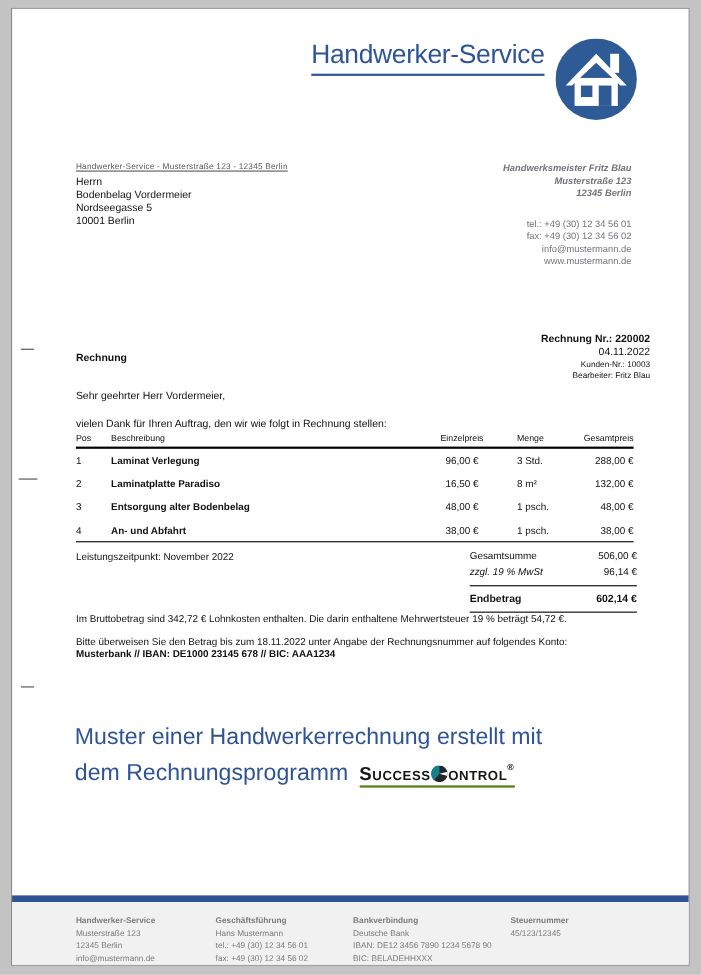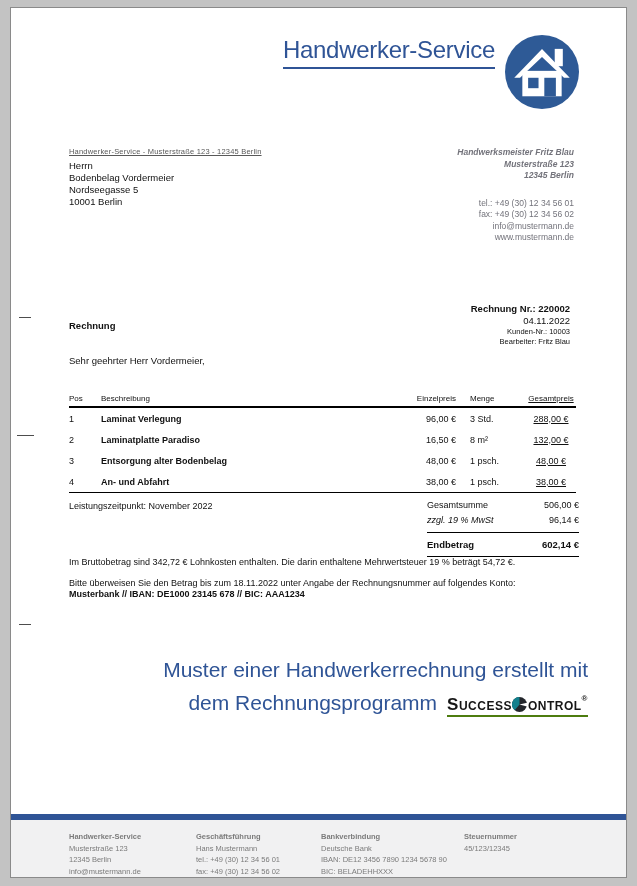--- a/index.html
+++ b/index.html
@@ -18,58 +18,58 @@
   
   .sender-line { position:absolute; left:58px; top:139px; font-size:7.5px; color:#595959;
                  text-decoration:underline; letter-spacing:0.2px; }
   .recipient { position:absolute; left:58px; top:152px; font-size:9.5px; line-height:12px; color:#111; }
   .contact { position:absolute; right:52px; top:139px; text-align:right; color:#73737b;
              font-size:8.5px; line-height:11.5px; }
   .contact .b { font-weight:700;font-style:italic; }
   .contact .gap { height:16px; }
 
   
-  .invoice-meta { position:absolute; right:56px; top:294px; text-align:right; color:#111;margin-left:28px; }
+  .invoice-meta { position:absolute; right:35px; top:294px; text-align:right; color:#111;margin-left:28px; }
   .im-no   { font-size:9.5px; font-weight:700; line-height:13px; }
   .im-date { font-size:9.5px; line-height:12px; }
   .im-sm   { font-size:7.5px; line-height:10px; }
 
   .doc-title  { position:absolute; left:58px; top:312px; font-size:9.5px; font-weight:700; color:#111; }
   .salutation { position:absolute; left:58px; top:347px; font-size:9.5px; color:#111; }
   .intro      { position:absolute; left:58px; top:372px; font-size:9.5px; color:#111; }
 
   
   .table { position:absolute; left:58px; top:386px; width:507px; color:#111; }
   .t-head { display:flex; font-size:8px; padding-bottom:3px; border-bottom:2px solid #000; }
   .t-rows { border-bottom:1px solid #000; }
   .t-row  { display:flex; height:21px; align-items:center; font-size:9px; }
   .c-pos   { width:32px; }
   .c-desc  { width:283px; }
   .t-row .c-desc { font-weight:700; }
-  .c-unit  { width:72px; text-align:right; }
+  .c-unit  { width:72px; text-align:center; }
   .c-qty   { width:70px; padding-left:14px; }
-  .c-total { width:50px; text-align:center;text-decoration:underline; }
+  .c-total { width:50px; text-align:right; }
 
   
   .below { position:absolute; left:58px; top:485px; width:507px; color:#111; }
   .service-period { position:absolute; left:0; top:8px; font-size:9px; }
   .totals { position:absolute; right:-3px; top:5px; width:152px; font-size:9px; }
   .to-row { display:flex; justify-content:space-between; line-height:15px; }
   .to-row .it { font-style:italic; }
   .to-final { display:flex; justify-content:space-between; font-weight:700; font-size:9.5px;
               border-top:1px solid #000; margin-top:4px; padding-top:6px; padding-bottom:6px;
               border-bottom:1px solid #000; }
 
   .note { position:absolute; left:58px; top:549px; width:520px; font-size:9px; color:#111; }
   .pay1 { position:absolute; left:58px; top:570px; width:520px; font-size:9px; color:#111; }
   .pay2 { position:absolute; left:58px; top:581px; width:520px; font-size:9px; font-weight:700; color:#111; }
 
   
   .promo { position:absolute; left:57px; top:645px; width:520px; color:#2F5496;
-           font-size:21px; line-height:33px;text-align:right; }
+           font-size:21px; line-height:33px; }
   .sclogo { display:inline-block; color:#161616; font-size:17px; font-weight:700;
             font-variant:small-caps; letter-spacing:0.5px; border-bottom:2px solid #4d7c0f;
             padding-bottom:0px; margin-left:10px; line-height:20px; vertical-align:baseline; }
   .sc-c { width:15px; height:15px; vertical-align:-2px; margin:0 0.5px; }
   .reg { font-size:8px; vertical-align:9px; font-variant:normal; }
 
   
   .mark { position:absolute; height:1px; background:#4d4d4d; }
   .mark1 { left:8px; top:309px; width:12px; }
   .mark2 { left:6px; top:427px; width:17px; }
@@ -120,20 +120,21 @@
 
   <div class="invoice-meta">
     <div class="im-no">Rechnung Nr.: 220002</div>
     <div class="im-date">04.11.2022</div>
     <div class="im-sm">Kunden-Nr.: 10003</div>
     <div class="im-sm">Bearbeiter: Fritz Blau</div>
   </div>
 
   <div class="doc-title">Rechnung</div>
   <div class="salutation">Sehr geehrter Herr Vordermeier,</div>
+  <div class="intro">vielen Dank für Ihren Auftrag, den wir wie folgt in Rechnung stellen:</div>
 
   <div class="table">
     <div class="t-head">
       <span class="c-pos">Pos</span>
       <span class="c-desc">Beschreibung</span>
       <span class="c-unit">Einzelpreis</span>
       <span class="c-qty">Menge</span>
       <span class="c-total">Gesamtpreis</span>
     </div>
     <div class="t-rows">

